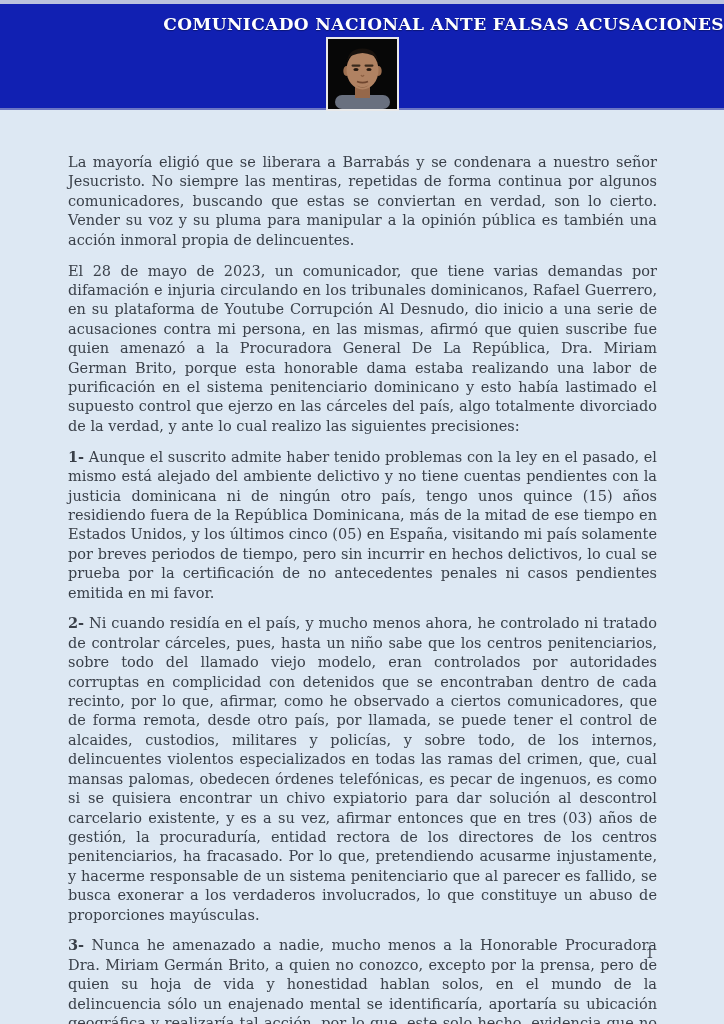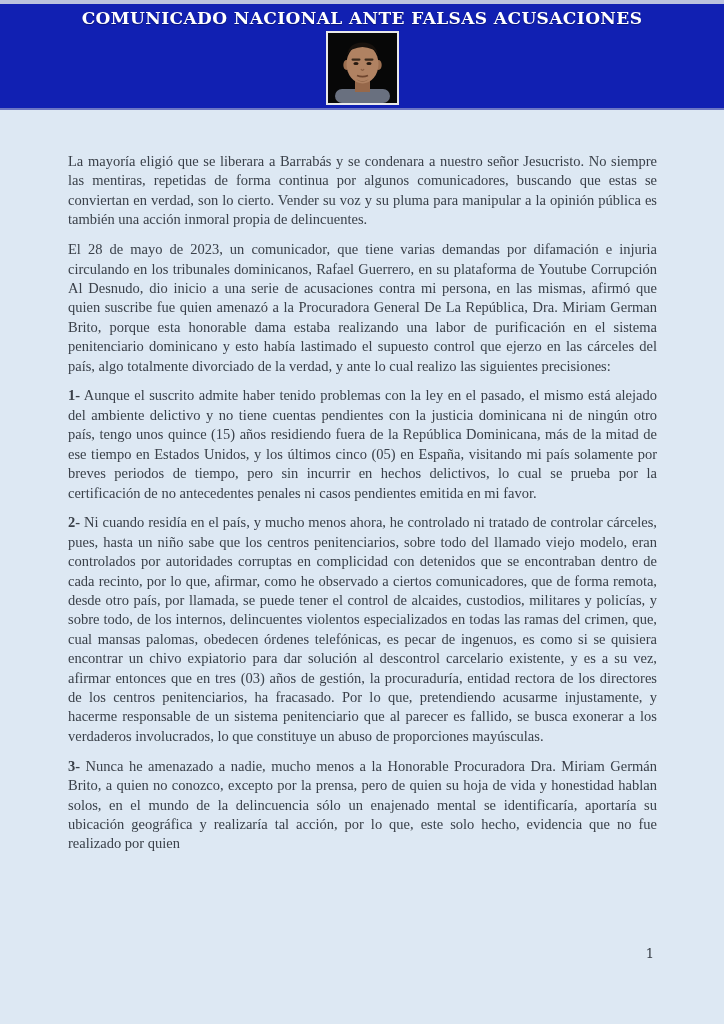--- a/index.html
+++ b/index.html
@@ -17,22 +17,22 @@
     height: 1024px;
     background: #dde8f3;
   }
   .banner {
     height: 104px;
     background: #1120b2;
     border-top: 4px solid #bcc3de;
     border-bottom: 2px solid #6c76c4;
   }
   .banner-title {
-    padding-top: 4px;
-    text-align: center;
+    padding-top: 10px;
+    text-align: right;
     color: #ffffff;
     font-weight: bold;
     font-size: 17px;
     letter-spacing: 0.4px;
     font-family: "DejaVu Serif", serif;
     text-shadow: 0 1px 1px rgba(0,0,0,0.35);
   }
   .photo-frame {
     width: 69px;
     height: 70px;
@@ -44,21 +44,20 @@
   .content {
     margin: 0 67px 0 68px;
     padding-top: 42px;
     text-align: justify;
     color: #3a4049;
     font-size: 14.5px;
     line-height: 19.4px;
   }
   .content p {
     margin: 0 0 10.5px 0;
-    font-family: Liberation Serif, serif;
   }
   .content p b {
     font-weight: bold;
   }
   .page-number {
     position: absolute;
     top: 946px;
     right: 70px;
     color: #3a4049;
     font-size: 13px;

